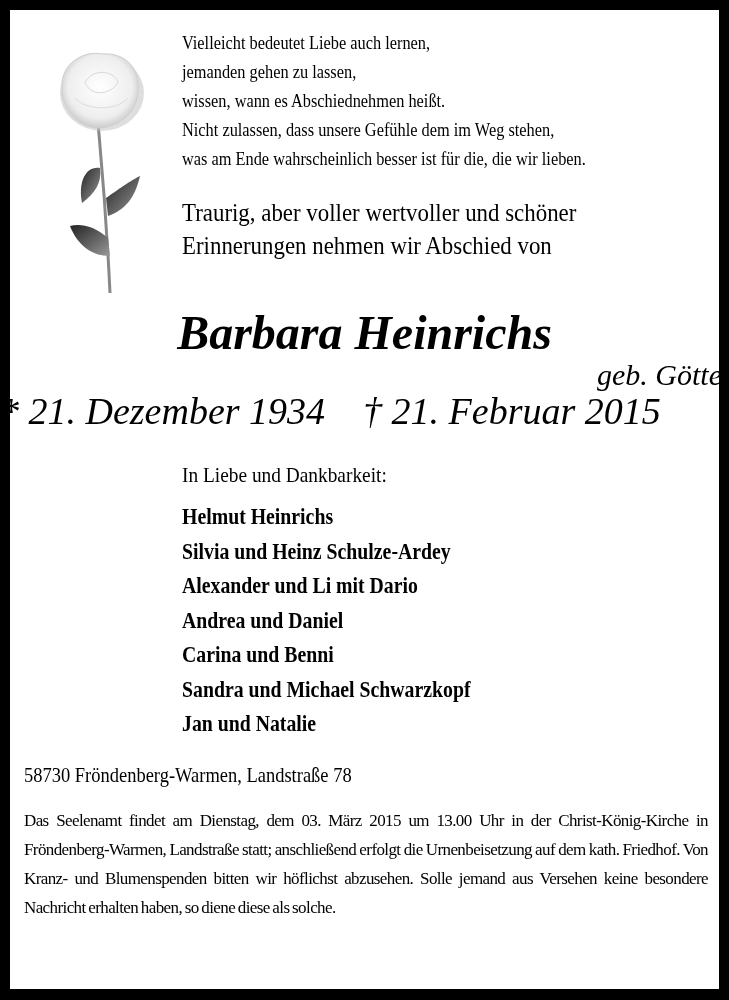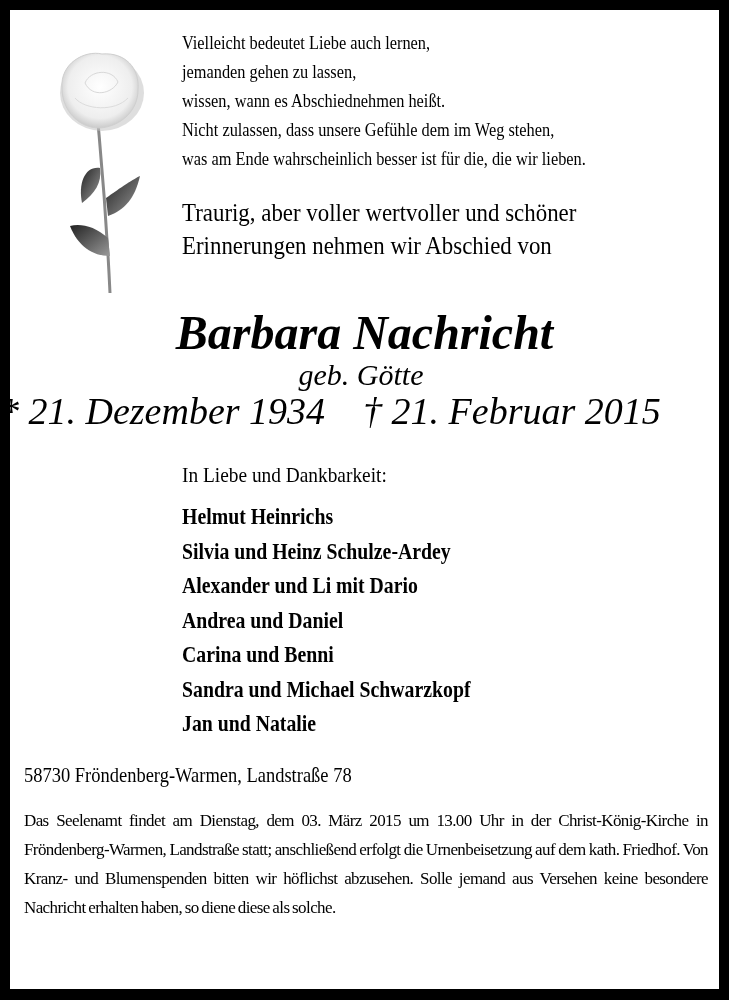--- a/index.html
+++ b/index.html
@@ -2,21 +2,21 @@
 <html><head>
 <meta charset="utf-8">
 <style>
   html, body { margin:0; padding:0; background:#000; }
   body { width:729px; height:1000px; position:relative; overflow:hidden; font-family:"Liberation Serif", serif; color:#000; }
   .card { position:absolute; left:10px; top:10px; width:709px; height:979px; background:#fff; }
   .rose { position:absolute; left:40px; top:48px; width:120px; height:250px; }
   .poem { position:absolute; left:182px; top:28px; font-size:19px; line-height:29px; transform:scaleX(0.86); transform-origin:left top; white-space:nowrap; }
   .intro { position:absolute; left:182px; top:196px; font-size:26px; line-height:33px; transform:scaleX(0.88); transform-origin:left top; white-space:nowrap; }
   .name { position:absolute; left:0; width:729px; top:305px; text-align:center; font-size:48px; font-weight:bold; font-style:italic; line-height:56px; }
-  .maiden { position:absolute; left:0; width:722px; top:358px; text-align:center; font-size:30px; font-style:italic; line-height:34px; }
+  .maiden { position:absolute; left:0; width:722px; top:358px; text-align:right; font-size:30px; font-style:italic; line-height:34px; }
   .dates { position:absolute; left:0; width:630px; top:394px; text-align:center; font-size:38px; font-style:italic; line-height:34px; white-space:pre; }
   .thanks { position:absolute; left:182px; top:460px; font-size:22px; line-height:30px; transform:scaleX(0.88); transform-origin:left top; white-space:nowrap; }
   .mourners { position:absolute; left:182px; top:500px; font-size:23px; font-weight:bold; line-height:34.5px; transform:scaleX(0.86); transform-origin:left top; white-space:nowrap; list-style:none; margin:0; padding:0; }
   .address { position:absolute; left:24px; top:761px; font-size:21px; line-height:28px; transform:scaleX(0.88); transform-origin:left top; white-space:nowrap; }
   .notice { position:absolute; left:24px; top:806px; width:684px; font-size:17px; line-height:29px; text-align:justify; text-align-last:left; letter-spacing:-0.6px; word-spacing:-1px; }
 </style>
 </head>
 <body>
 
 <div class="card"></div>
@@ -49,21 +49,21 @@
   <div>wissen, wann es Abschiednehmen heißt.</div>
   <div>Nicht zulassen, dass unsere Gefühle dem im Weg stehen,</div>
   <div>was am Ende wahrscheinlich besser ist für die, die wir lieben.</div>
 </div>
 
 <div class="intro">
   <div>Traurig, aber voller wertvoller und schöner</div>
   <div>Erinnerungen nehmen wir Abschied von</div>
 </div>
 
-<div class="name">Barbara Nachricht</div>
+<div class="name">Barbara Heinrichs</div>
 <div class="maiden">geb. Götte</div>
 <div class="dates">* 21. Dezember 1934    † 21. Februar 2015</div>
 
 <div class="thanks">In Liebe und Dankbarkeit:</div>
 
 <ul class="mourners">
   <li>Helmut Heinrichs</li>
   <li>Silvia und Heinz Schulze-Ardey</li>
   <li>Alexander und Li mit Dario</li>
   <li>Andrea und Daniel</li>

